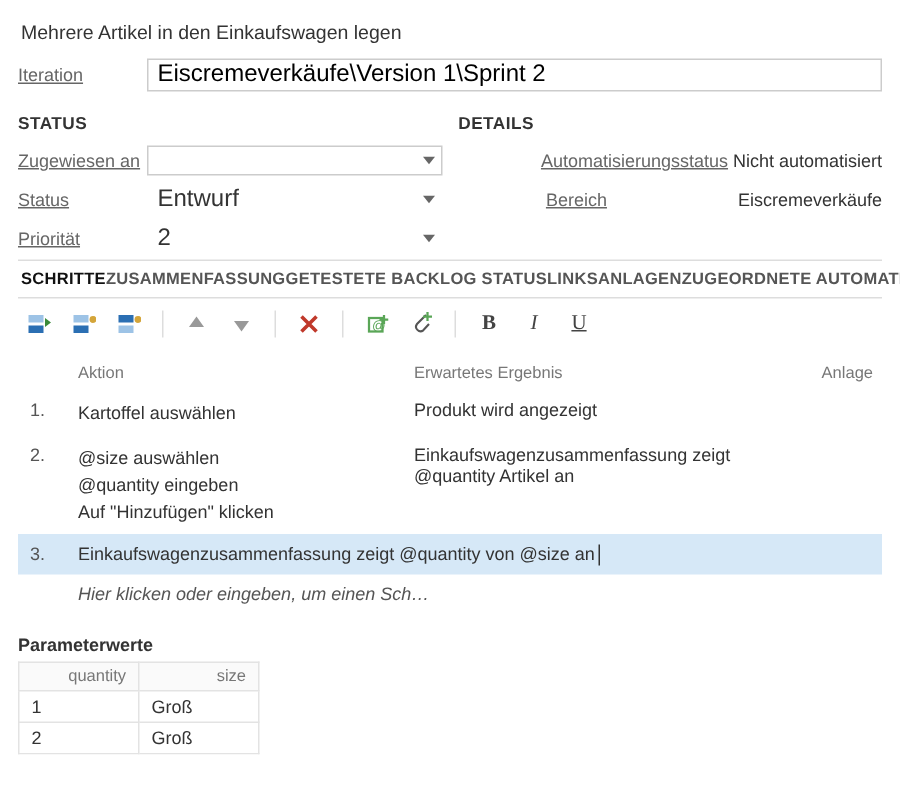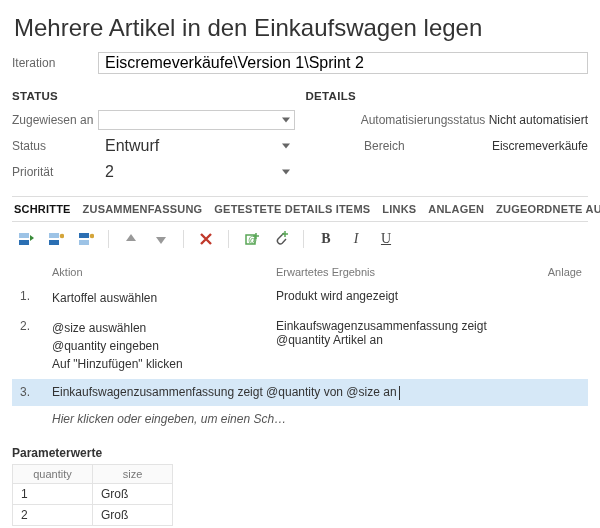--- a/index.html
+++ b/index.html
@@ -6,27 +6,27 @@
   body {
     margin: 0;
     font-family: "Segoe UI", Arial, sans-serif;
     font-size: 12px;
     color: #333;
     background: #fff;
     width: 600px;
   }
   .page { padding: 10px 12px 0 12px; }
   .title {
-    font-size: 24px;
+    font-size: 13px;
     font-weight: 300;
     color: #333;
     padding: 4px 2px 10px 2px;
   }
   .row { display: flex; align-items: center; margin-bottom: 4px; }
-  .lbl { color: #666; font-size: 12px; }
+  .lbl { color: #666; font-size: 12px; text-decoration: underline; }
   .iteration-row .lbl { width: 86px; }
   .iteration-input {
     flex: 1;
     border: 1px solid #ccc;
     padding: 3px 6px;
     font-size: 16px;
     height: 22px;
     background: #fff;
   }
   .section-head {
@@ -54,25 +54,23 @@
   .combo.noborder { border-color: transparent; }
   .combo .caret {
     position: absolute; right: 4px; top: 50%; transform: translateY(-50%);
     width: 0; height: 0; border-left: 4px solid transparent; border-right: 4px solid transparent;
     border-top: 5px solid #666;
   }
   .details .lbl { width: 128px; }
   .details .val { font-size: 12px; color: #333; }
   .tabs {
     display: flex;
-    gap: 12px;
     border-top: 1px solid #ddd;
     border-bottom: 1px solid #ddd;
     padding: 6px 2px;
-    margin-top: 10px;
     font-size: 11px;
     font-weight: 600;
     color: #555;
     letter-spacing: .2px;
     white-space: nowrap;
   }
   .tab { cursor: pointer; }
   .tab.active { color: #111; font-weight: 700; }
   .toolbar {
     display: flex;
@@ -114,21 +112,21 @@
   .placeholder-row {
     font-style: italic;
     color: #555;
     padding: 6px 0 6px 40px;
   }
   .params { margin-top: 14px; }
   .params-title { font-weight: 700; font-size: 12px; margin-bottom: 4px; }
   .param-table { border-collapse: collapse; }
   .param-table th {
     font-weight: 400; color: #777; font-size: 11px;
-    text-align: center; padding: 3px 8px;
+    text-align: right; padding: 3px 8px;
     border: 1px solid #e3e3e3;
     background: #fafafa;
   }
   .param-table td {
     border: 1px solid #e3e3e3;
     padding: 3px 8px;
     font-size: 12px;
     min-width: 80px;
     height: 20px;
   }
@@ -185,21 +183,21 @@
       <div class="form-row">
         <div class="lbl">Bereich</div>
         <div class="val">Eiscremeverkäufe</div>
       </div>
     </div>
   </div>
 
   <div class="tabs" id="tabs">
       <div class="tab active">SCHRITTE</div>
       <div class="tab">ZUSAMMENFASSUNG</div>
-      <div class="tab">GETESTETE DETAILS ITEMS</div>
+      <div class="tab">GETESTETE BACKLOG STATUS</div>
       <div class="tab">LINKS</div>
       <div class="tab">ANLAGEN</div>
       <div class="tab">ZUGEORDNETE AUTOMATISIERUNG</div>
     </div>
 
   <div class="toolbar">
     <div class="tbtn">
       <svg width="16" height="14">
           <rect x="1" y="8" width="10" height="5" fill="#2b6fb3"></rect>
           <rect x="1" y="1" width="10" height="5" fill="#9dc3e6"></rect>

